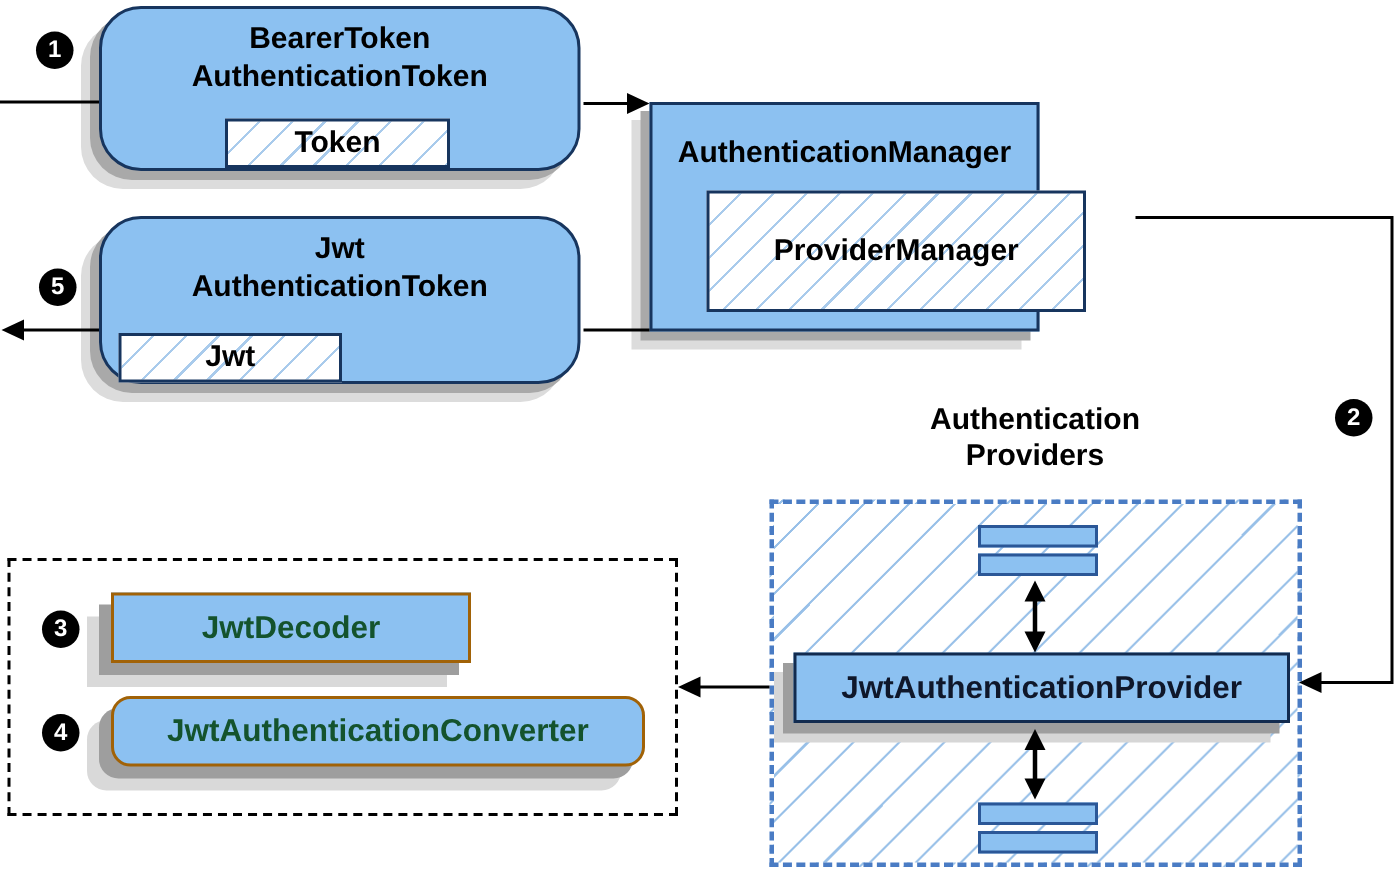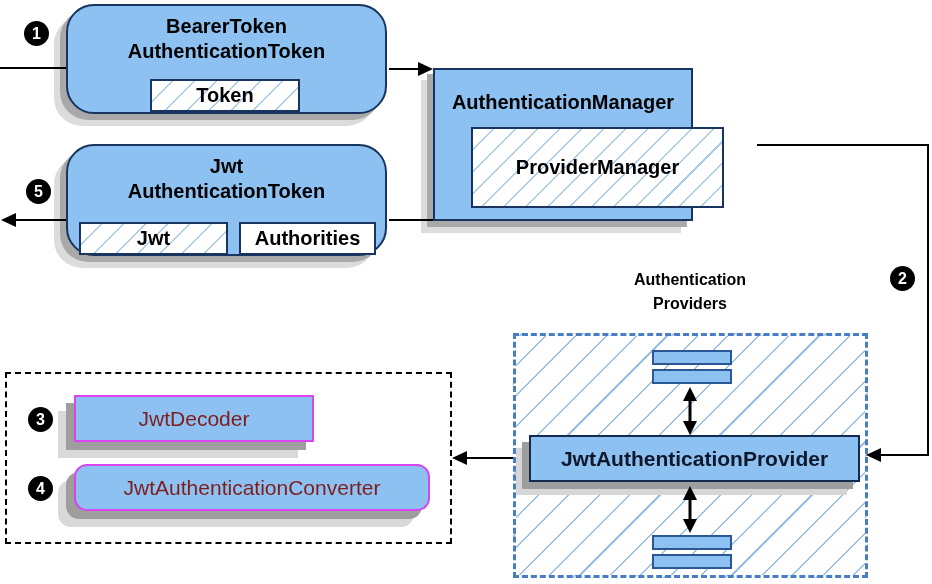--- a/index.html
+++ b/index.html
@@ -32,21 +32,21 @@
   .authn-mgr .node-title { padding-top:20px; }
   .authn-mgr .chip { left:36px; top:57px; width:253px; height:81px; }
 
   .jwt-token { left:66px; top:144px; width:321px; height:112px; }
   .jwt-token .chip-jwt { left:11px; top:76px; width:149px; height:33px; }
   .jwt-token .chip-auth { left:171px; top:76px; width:137px; height:33px; }
 
   
   .providers-label {
     position:absolute; left:556px; top:268px; width:268px; text-align:center;
-    font-weight:bold; font-size:16px; line-height:24px; color:#000;
+    font-weight:bold; font-size:20px; line-height:24px; color:#000;
   }
   .providers-box {
     position:absolute; left:513px; top:333px; width:355px; height:245px;
     border:3px dashed #4A7CC4; background-color:#ffffff;
     background-image:repeating-linear-gradient(135deg, rgba(0,0,0,0) 0px, rgba(0,0,0,0) 20px, #98C0E8 20px, #98C0E8 21.5px);
   }
   .slot-bar {
     position:absolute; width:80px; height:15px;
     background:#8CC1F1; border:2px solid #2B5797;
   }
@@ -56,24 +56,24 @@
     box-shadow:-7px 7px 0 0 #9E9E9E, -13px 13px 0 0 #D6D6D6;
     display:flex; align-items:center; justify-content:center;
     font-weight:bold; font-size:21px; color:#0f172a;
   }
   
   .decoder-box {
     position:absolute; left:5px; top:372px; width:447px; height:172px;
     border:2.5px dashed #000000; background:#ffffff;
   }
   .rect-node {
-    position:absolute; background:#8CC1F1; border:2px solid #d946ef;
+    position:absolute; background:#8CC1F1; border:2px solid #a16207;
     box-shadow:-8px 8px 0 0 #9E9E9E, -16px 16px 0 0 #D9D9D9;
     display:flex; align-items:center; justify-content:center;
-    font-weight:normal; font-size:21px; color:#7f1d1d;
+    font-weight:bold; font-size:21px; color:#14532d;
   }
   .jwt-decoder { left:67px; top:21px; width:240px; height:47px; }
   .jwt-converter { left:67px; top:90px; width:356px; height:47px;border-radius:13px; }
 
   
   .badge {
     position:absolute; width:25px; height:25px; border-radius:50%;
     background:#000; color:#fff; font-weight:bold; font-size:16px;
     line-height:25px; text-align:center; z-index:20;
   }
@@ -104,21 +104,20 @@
     <div class="node-title">AuthenticationManager</div>
     <div class="chip hatch-sm">ProviderManager</div>
   </div>
 
   <div class="node rounded jwt-token">
     <div class="node-title">
       <div>Jwt</div>
       <div>AuthenticationToken</div>
     </div>
     <div class="chip chip-jwt hatch-sm">Jwt</div>
-    <div class="chip chip-auth">Authorities</div>
   </div>
 
   <div class="providers-label">
     <div>Authentication</div>
     <div>Providers</div>
   </div>
 
   <div class="providers-box">
     <div class="slot-bar" style="left:136px; top:14px;"></div>
     <div class="slot-bar" style="left:136px; top:33px;"></div>

